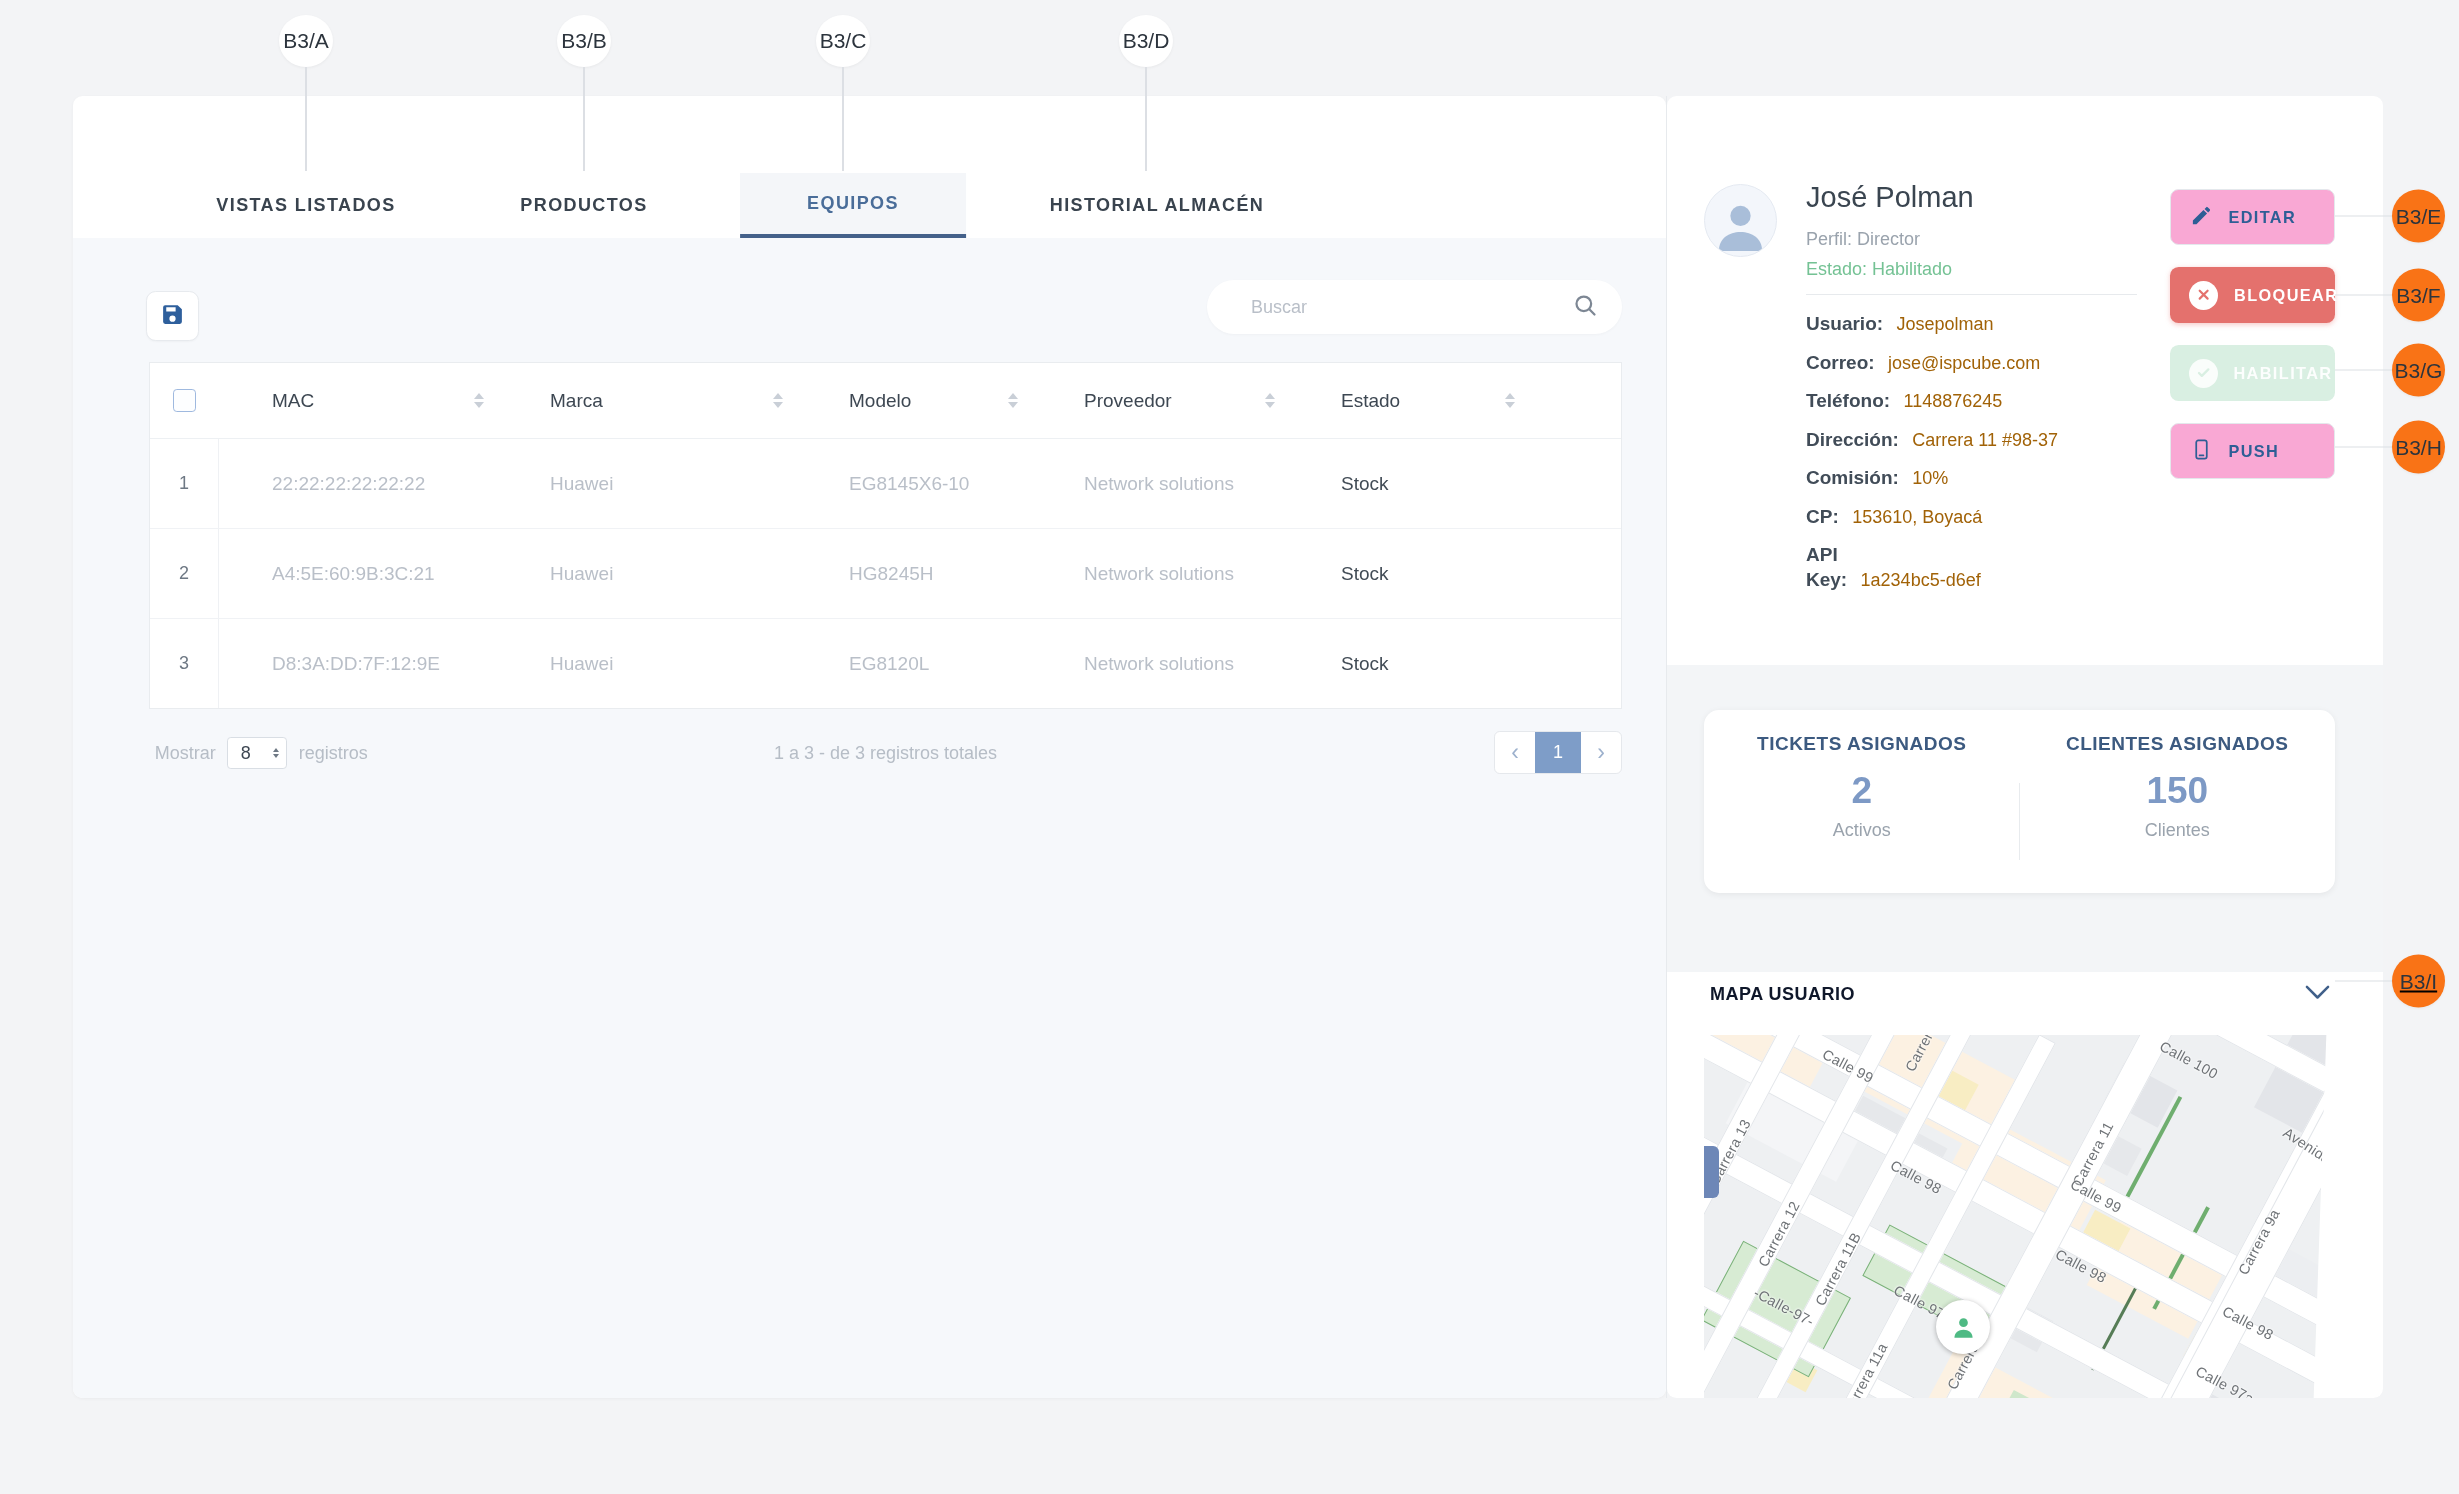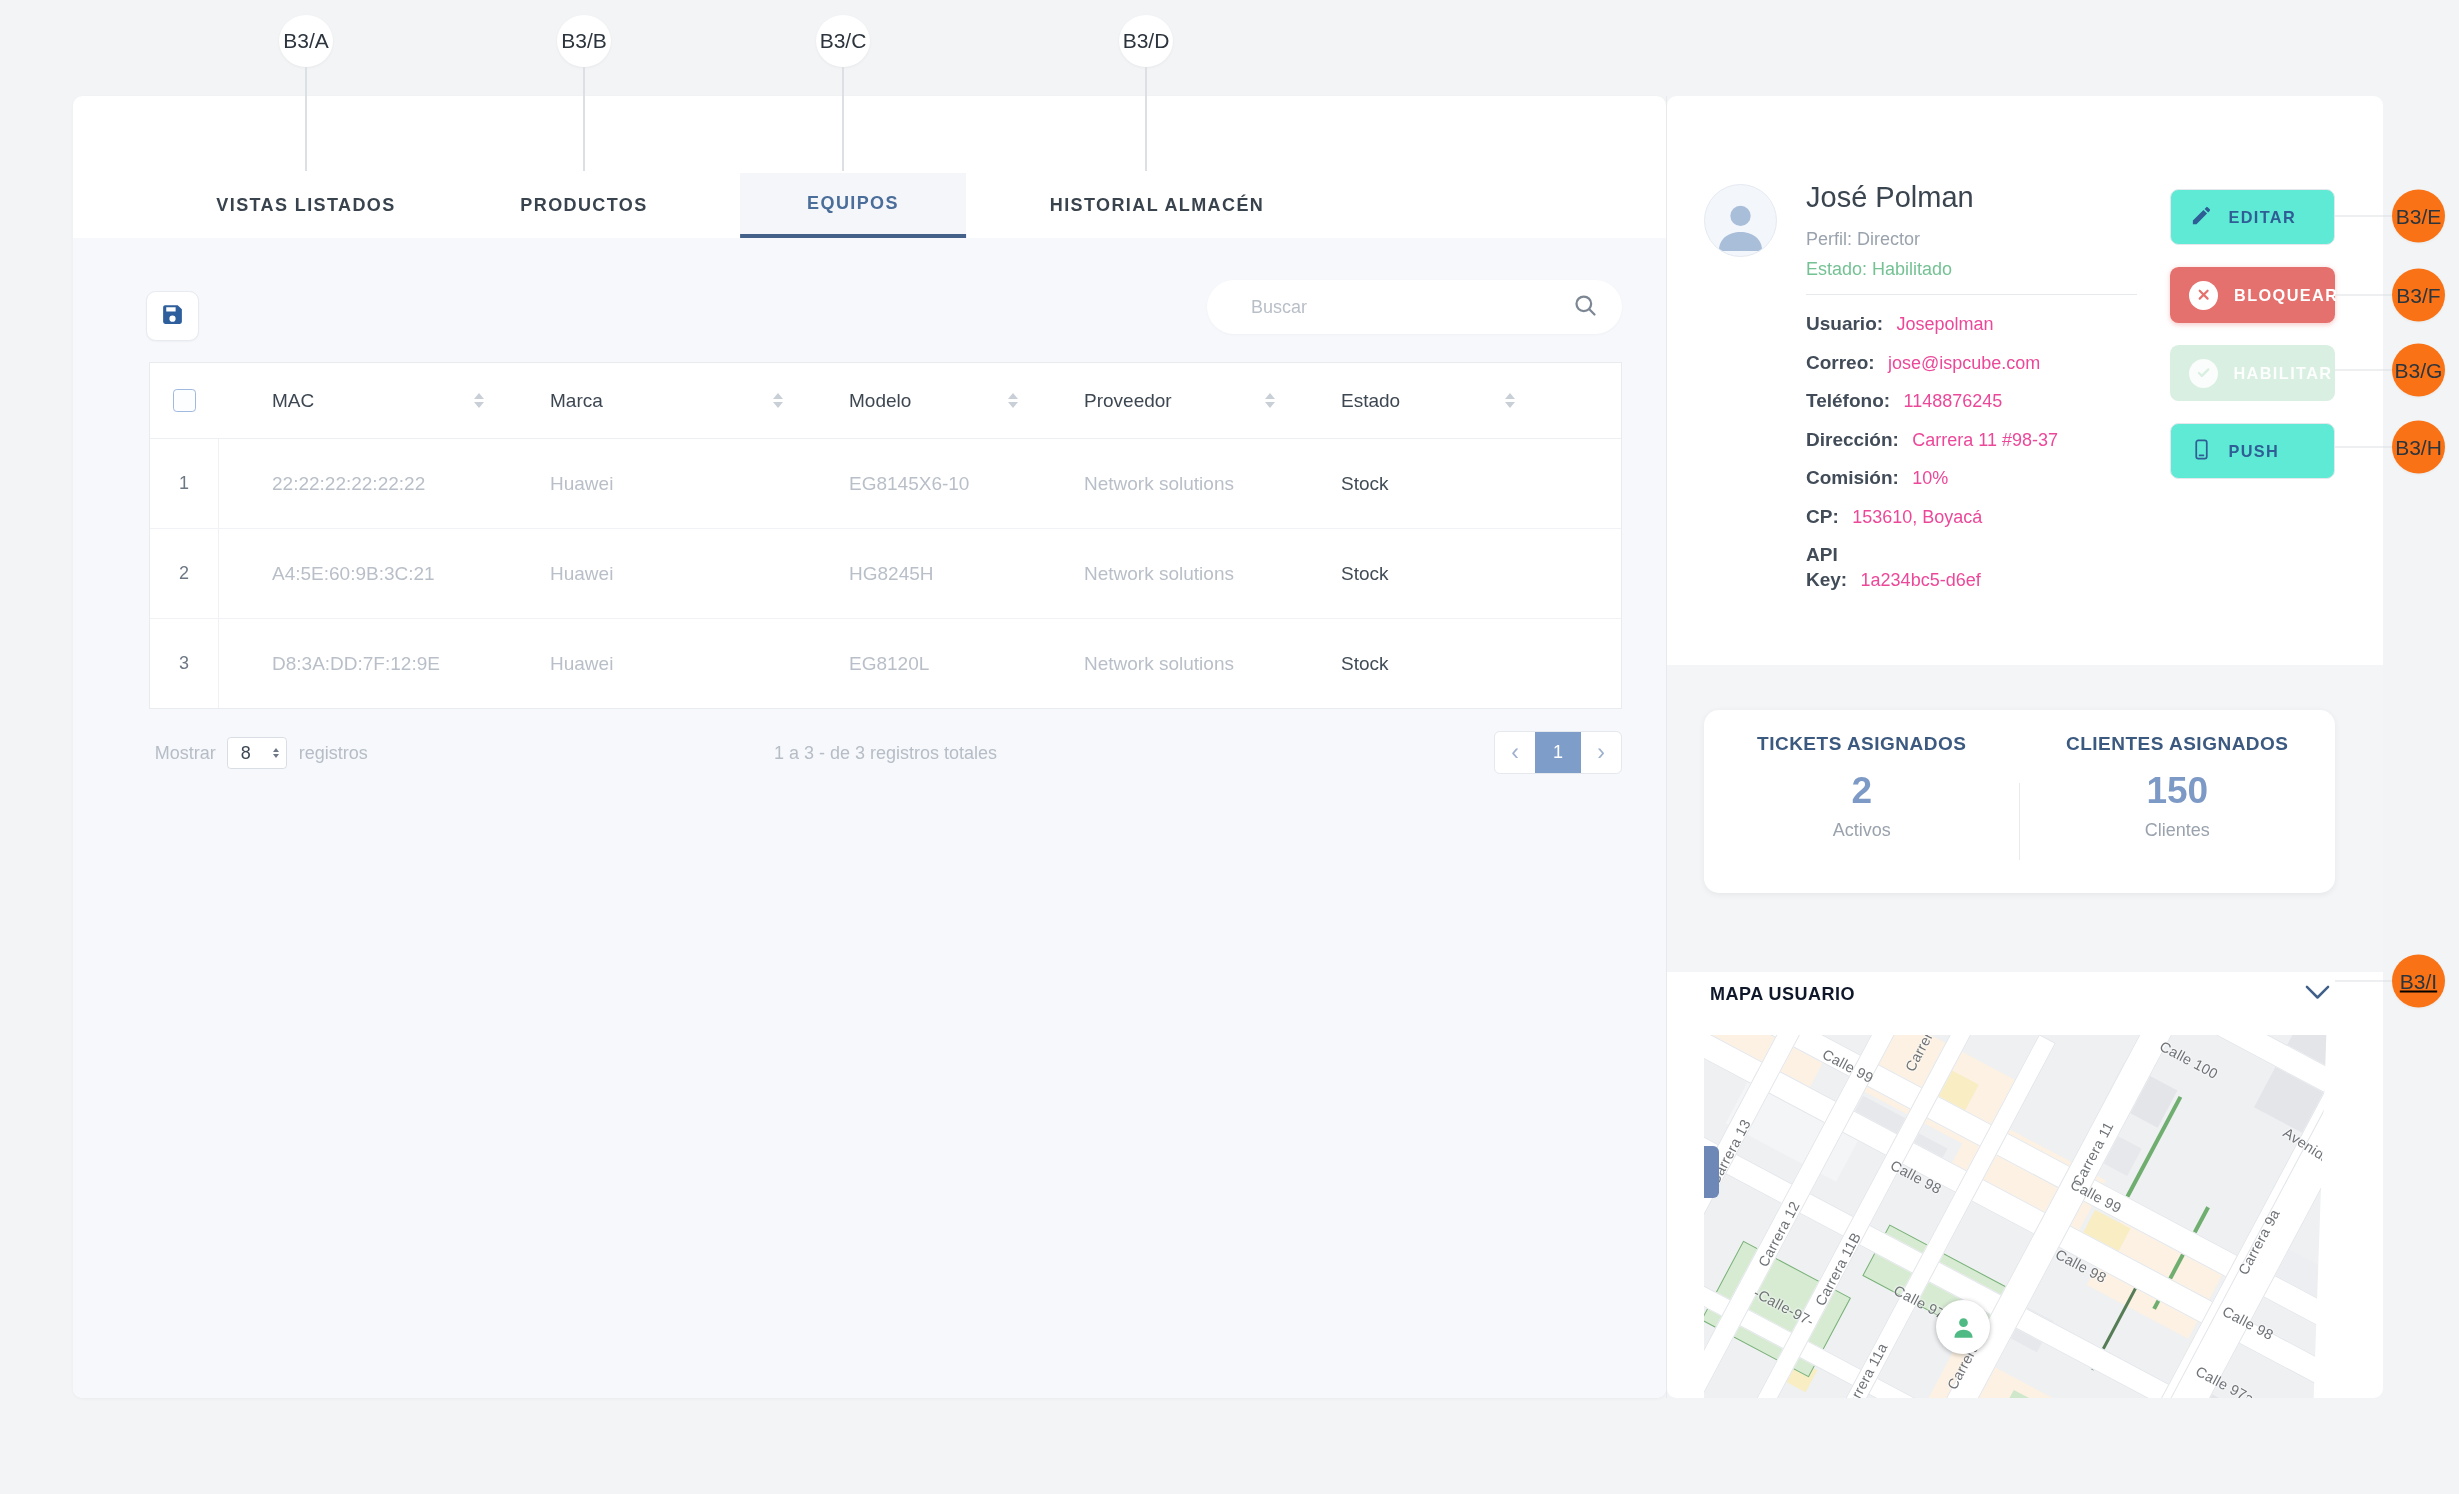--- a/index.html
+++ b/index.html
@@ -70,26 +70,26 @@
   .right-panel{position:absolute;left:1667px;top:96px;width:716px;height:1302px;background:#fff;border-radius:9.6px;overflow:hidden;}
   .avatar{position:absolute;left:37px;top:88px;width:73px;height:73px;border-radius:50%;background:#f3f6fb;border:1px solid #e4e9f1;
     display:flex;align-items:flex-end;justify-content:center;overflow:hidden;box-sizing:border-box;}
   .p-name{position:absolute;left:139px;top:85px;font-size:29px;color:#3a4550;}
   .p-perfil{position:absolute;left:139px;top:133px;font-size:18px;color:#9aa3ad;}
   .p-estado{position:absolute;left:139px;top:163px;font-size:18px;color:#74c294;}
   .p-div{position:absolute;left:139px;top:198px;width:331px;height:1px;background:#e7eaed;}
   .p-details{position:absolute;left:139px;top:215px;width:346px;}
   .d-row{margin-bottom:12.5px;font-size:19px;line-height:25px;}
   .d-row .lab{display:inline-block;vertical-align:baseline;font-weight:700;color:#414c58;margin-right:13.4px;white-space:pre-line;}
-  .d-row .val{color:#ec4899;font-size:18px;}
+  .d-row .val{color:#a16207;font-size:18px;}
 
   .btns{position:absolute;left:503px;top:93px;width:165px;}
   .btn{width:165px;height:56px;border-radius:8.6px;display:flex;align-items:center;margin-bottom:22px;box-sizing:border-box;
     font-size:16.3px;font-weight:700;letter-spacing:1.4px;cursor:pointer;padding-left:19px;gap:15.4px;}
-  .btn-line{background:#5eead4;border:1px solid #e4e8ec;color:#2e5e95;}
+  .btn-line{background:#f9a8d4;border:1px solid #e4e8ec;color:#2e5e95;}
   .btn-danger{background:#e4716d;color:#fff;box-shadow:0 1.9px 4.8px rgba(228,113,109,.35);gap:16px;}
   .btn-mint{background:#d9efe2;color:rgba(255,255,255,.92);}
   .icircle{width:29px;height:29px;border-radius:50%;background:#fff;display:flex;align-items:center;justify-content:center;flex:none;}
   .btn-mint .icircle{background:rgba(255,255,255,.85);}
 
   .gray-band{position:absolute;left:0;top:569px;width:716px;height:307px;background:#f3f5f7;}
   .stats-card{position:absolute;left:37px;top:614px;width:631px;height:183px;background:#fff;border-radius:15px;
     box-shadow:0 1.9px 6.7px rgba(0,0,0,.06);display:flex;}
   .stat{flex:1;display:flex;flex-direction:column;align-items:center;}
   .stat .st-title{margin-top:23px;font-size:19px;font-weight:700;letter-spacing:0.5px;color:#3c5a80;}

